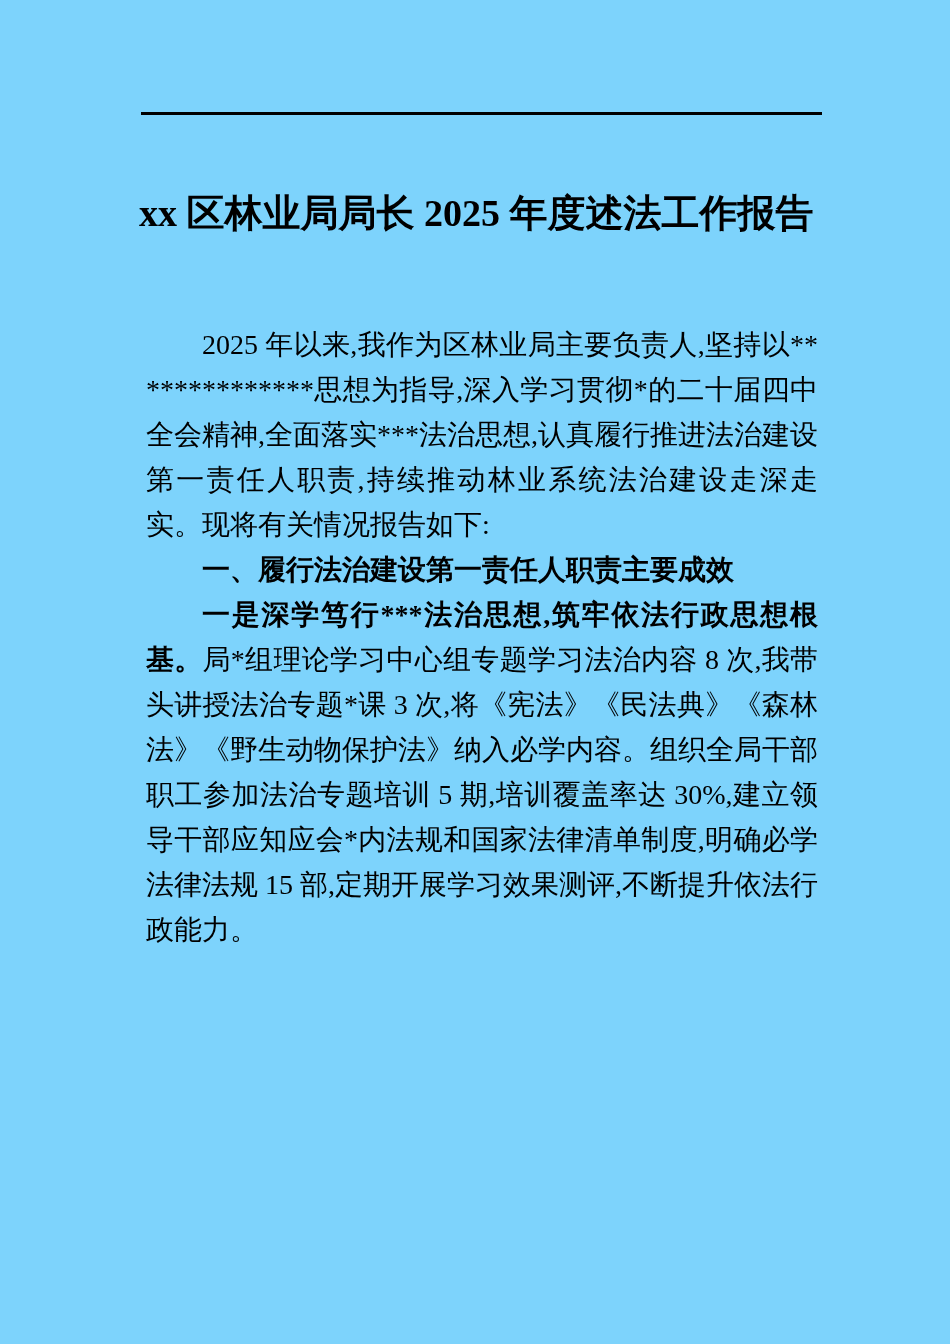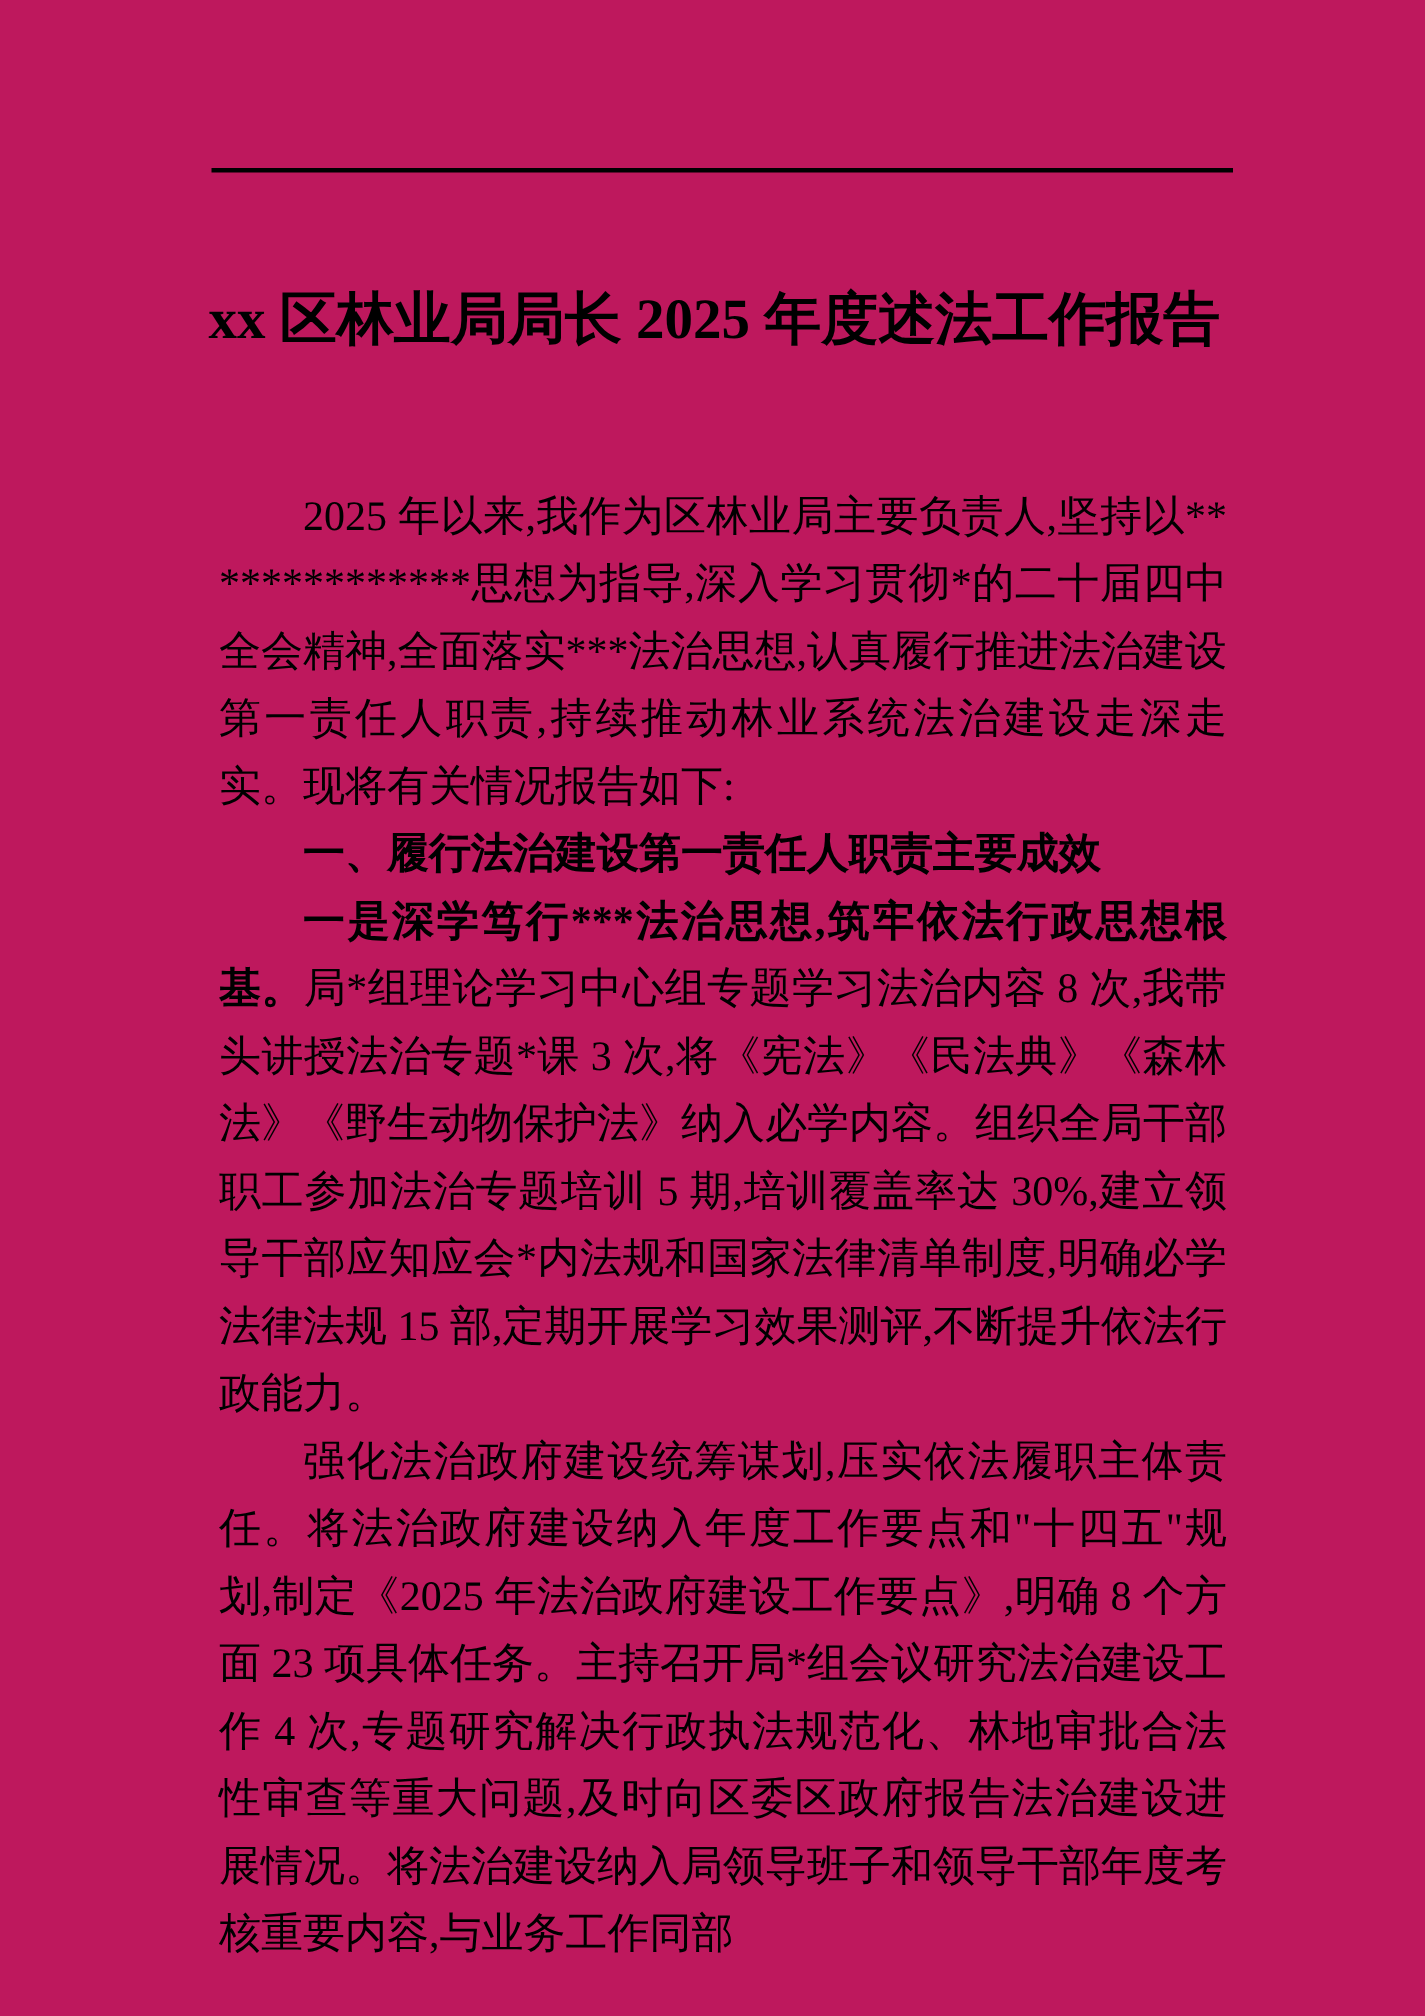--- a/index.html
+++ b/index.html
@@ -4,21 +4,21 @@
 <style>
   html, body {
     margin: 0;
     padding: 0;
     background: #ffffff;
   }
   .page {
     position: relative;
     width: 950px;
     height: 1344px;
-    background: #be185d;
+    background: #7dd3fc;
     overflow: hidden;
     color: #000000;
     font-family: "Liberation Serif", "DejaVu Serif", serif;
   }
   .top-rule {
     position: absolute;
     left: 141px;
     top: 112px;
     width: 681px;
     height: 3px;
@@ -48,21 +48,21 @@
     font-size: 28px;
     line-height: 45px;
     text-align: justify;
     text-indent: 2em;
     word-break: break-all;
   }
   .para .lead {
     font-weight: 700;
   }
   .section-heading {
-    font-family: Liberation Serif, serif;
+    font-family: Liberation Sans, sans-serif;
     font-weight: 700;
     text-align: left;
   }
 </style>
 </head>
 <body>
 
 <div class="page">
 
   <div class="top-rule"></div>
@@ -70,17 +70,16 @@
   <h1 class="doc-title">xx 区林业局局长 2025 年度述法工作报告</h1>
 
   <div class="doc-body">
 
     <p class="para">2025 年以来,我作为区林业局主要负责人,坚持以**************思想为指导,深入学习贯彻*的二十届四中全会精神,全面落实***法治思想,认真履行推进法治建设第一责任人职责,持续推动林业系统法治建设走深走实。现将有关情况报告如下:</p>
 
     <p class="para section-heading">一、履行法治建设第一责任人职责主要成效</p>
 
     <p class="para"><span class="lead">一是深学笃行***法治思想,筑牢依法行政思想根基。</span><span>局*组理论学习中心组专题学习法治内容 8 次,我带头讲授法治专题*课 3 次,将《宪法》《民法典》《森林法》《野生动物保护法》纳入必学内容。组织全局干部职工参加法治专题培训 5 期,培训覆盖率达 30%,建立领导干部应知应会*内法规和国家法律清单制度,明确必学法律法规 15 部,定期开展学习效果测评,不断提升依法行政能力。</span></p>
 
-    <p class="para">强化法治政府建设统筹谋划,压实依法履职主体责任。将法治政府建设纳入年度工作要点和"十四五"规划,制定《2025 年法治政府建设工作要点》,明确 8 个方面 23 项具体任务。主持召开局*组会议研究法治建设工作 4 次,专题研究解决行政执法规范化、林地审批合法性审查等重大问题,及时向区委区政府报告法治建设进展情况。将法治建设纳入局领导班子和领导干部年度考核重要内容,与业务工作同部</p>
 
   </div>
 
 </div>
 
 </body></html>

